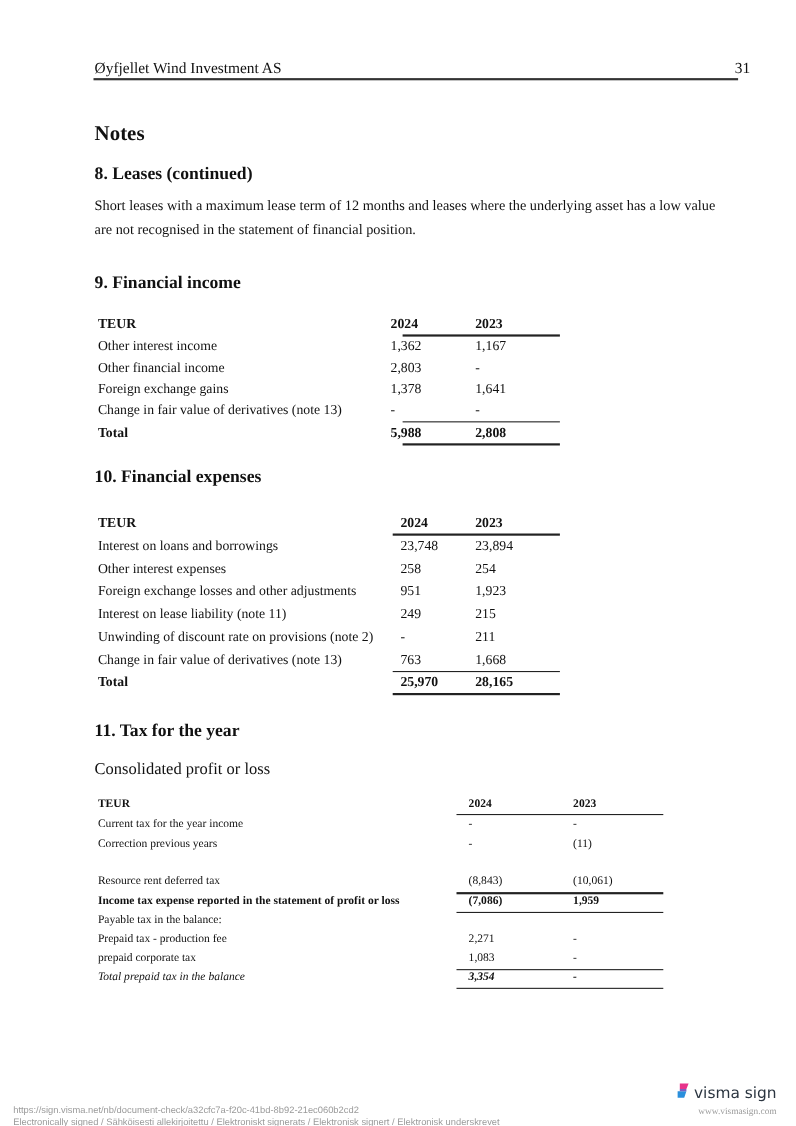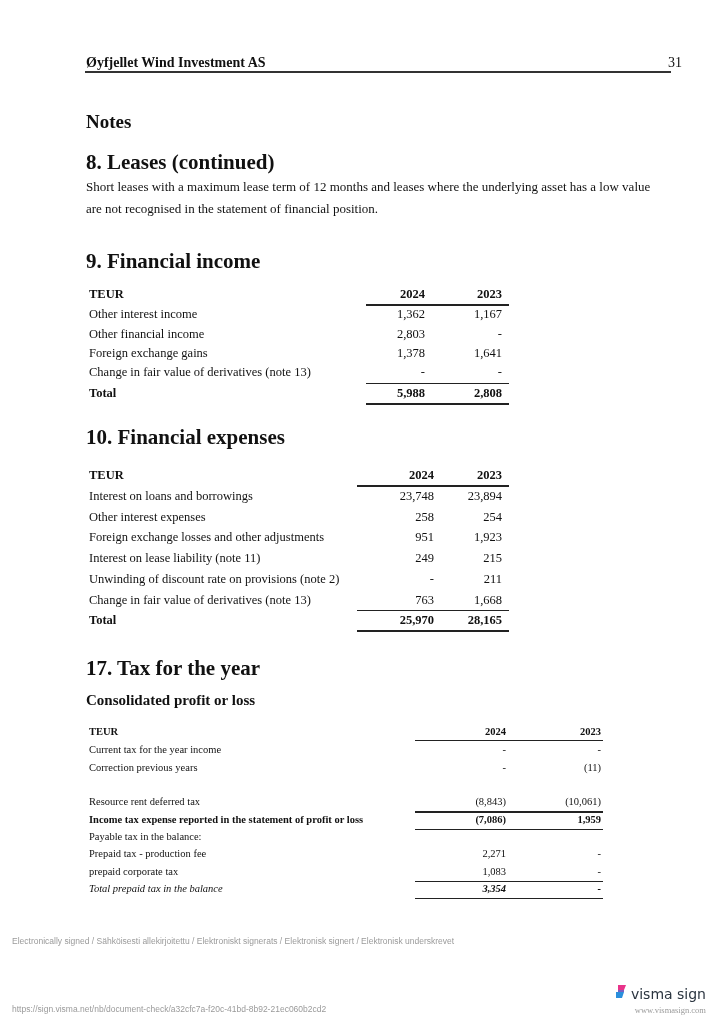--- a/index.html
+++ b/index.html
@@ -1,34 +1,34 @@
 <!DOCTYPE html>
 <html><head>
   <meta charset="utf-8">
   <style>
     html, body { margin: 0; padding: 0; background: #ffffff; }
     body { width: 724px; height: 1024px; position: relative; overflow: hidden;
            font-family: "Liberation Serif", "DejaVu Serif", serif; color: #111; }
     .abs { position: absolute; }
 
     
-    .hdr-title { left: 86px; top: 55px; font-size: 14px; font-weight: bold; }
+    .hdr-title { left: 86px; top: 55px; font-size: 14px; font-weight: normal; }
     .hdr-page { right: 42px; top: 55px; font-size: 14px; text-align: right; }
     .hdr-rule { left: 85px; top: 71px; width: 586px; height: 2px; background: #333; }
 
     .notes-title { left: 86px; top: 111px; font-size: 19px; font-weight: bold; }
-    .h2 { font-size: 21px; font-weight: bold; text-align: center; }
-    .h3 { font-size: 15px; font-weight: bold; }
+    .h2 { font-size: 16px; font-weight: bold; text-align: center; }
+    .h3 { font-size: 15px; font-weight: normal; }
     .para { left: 86px; top: 176px; width: 580px; font-size: 13px; line-height: 22px; }
 
     
     .tbl { position: absolute; font-size: 12.5px; }
     .row { position: absolute; left: 0; height: 20px; white-space: nowrap; }
     .lbl { position: absolute; left: 0; top: 0; }
-    .v1, .v2 { position: absolute; top: 0; text-align: right; }
+    .v1, .v2 { position: absolute; top: 0; text-align: left; }
     .bold { font-weight: bold; }
     .rule { position: absolute; background: #222; height: 2px; }
     .rule-thin { position: absolute; background: #222; height: 1px; }
 
     
     #t1 { left: 89px; top: 287px; width: 420px; height: 120px; }
     #t1 .v1 { right: 84px; width: 70px; }
     #t1 .v2 { right: 7px; width: 70px; }
 
     
@@ -37,21 +37,21 @@
     #t2 .v2 { right: 7px; width: 70px; }
 
     
     #t3 { left: 89px; top: 726px; width: 514px; height: 180px; font-size: 10.5px; }
     #t3 .row { height: 17px; }
     #t3 .v1 { right: 97px; width: 80px; }
     #t3 .v2 { right: 2px; width: 80px; }
 
     
     .footer { font-family: "Liberation Sans", "DejaVu Sans", sans-serif; color: #9a9a9a; font-size: 8.5px; }
-    .ft1 { left: 12px; top: 936px; }
+    .ft1 { left: 12px; top: 1015px; }
     .ft2 { left: 12px; top: 1004px; }
     .brand { right: 18px; top: 984px; display: flex; align-items: center; gap: 4px; }
     .brand-name { font-family: "DejaVu Sans", sans-serif; font-size: 14px; font-weight: normal; color: #2b3540; }
     .brand-url { right: 18px; top: 1005px; font-family: Liberation Serif, serif; font-size: 8.5px; color: #9a9a9a; }
   </style>
 </head>
 <body>
 
 <div class="abs hdr-title">Øyfjellet Wind Investment AS</div>
 <div class="abs hdr-page">31</div>
@@ -139,21 +139,21 @@
   </div>
   <div class="rule-thin" style="left:268px; width:152px; top:142px;"></div>
   <div class="row bold" style="top:145px; width:420px;">
     <span class="lbl">Total</span>
     <span class="v1">25,970</span>
     <span class="v2">28,165</span>
   </div>
   <div class="rule" style="left:268px; width:152px; top:162px;"></div>
 </div>
 
-<div class="abs h2" style="left:86px; top:656px;">17. Tax for the year</div>
+<div class="abs h2" style="left:86px; top:656px;">11. Tax for the year</div>
 <div class="abs h3" style="left:86px; top:692px;">Consolidated profit or loss</div>
 <div class="tbl" id="t3">
   <div class="row bold" style="top:0px; width:514px;">
     <span class="lbl">TEUR</span>
     <span class="v1">2024</span>
     <span class="v2">2023</span>
   </div>
   <div class="rule-thin" style="left:326px; width:188px; top:14px;"></div>
   <div class="row" style="top:18px; width:514px;">
     <span class="lbl">Current tax for the year income</span>

